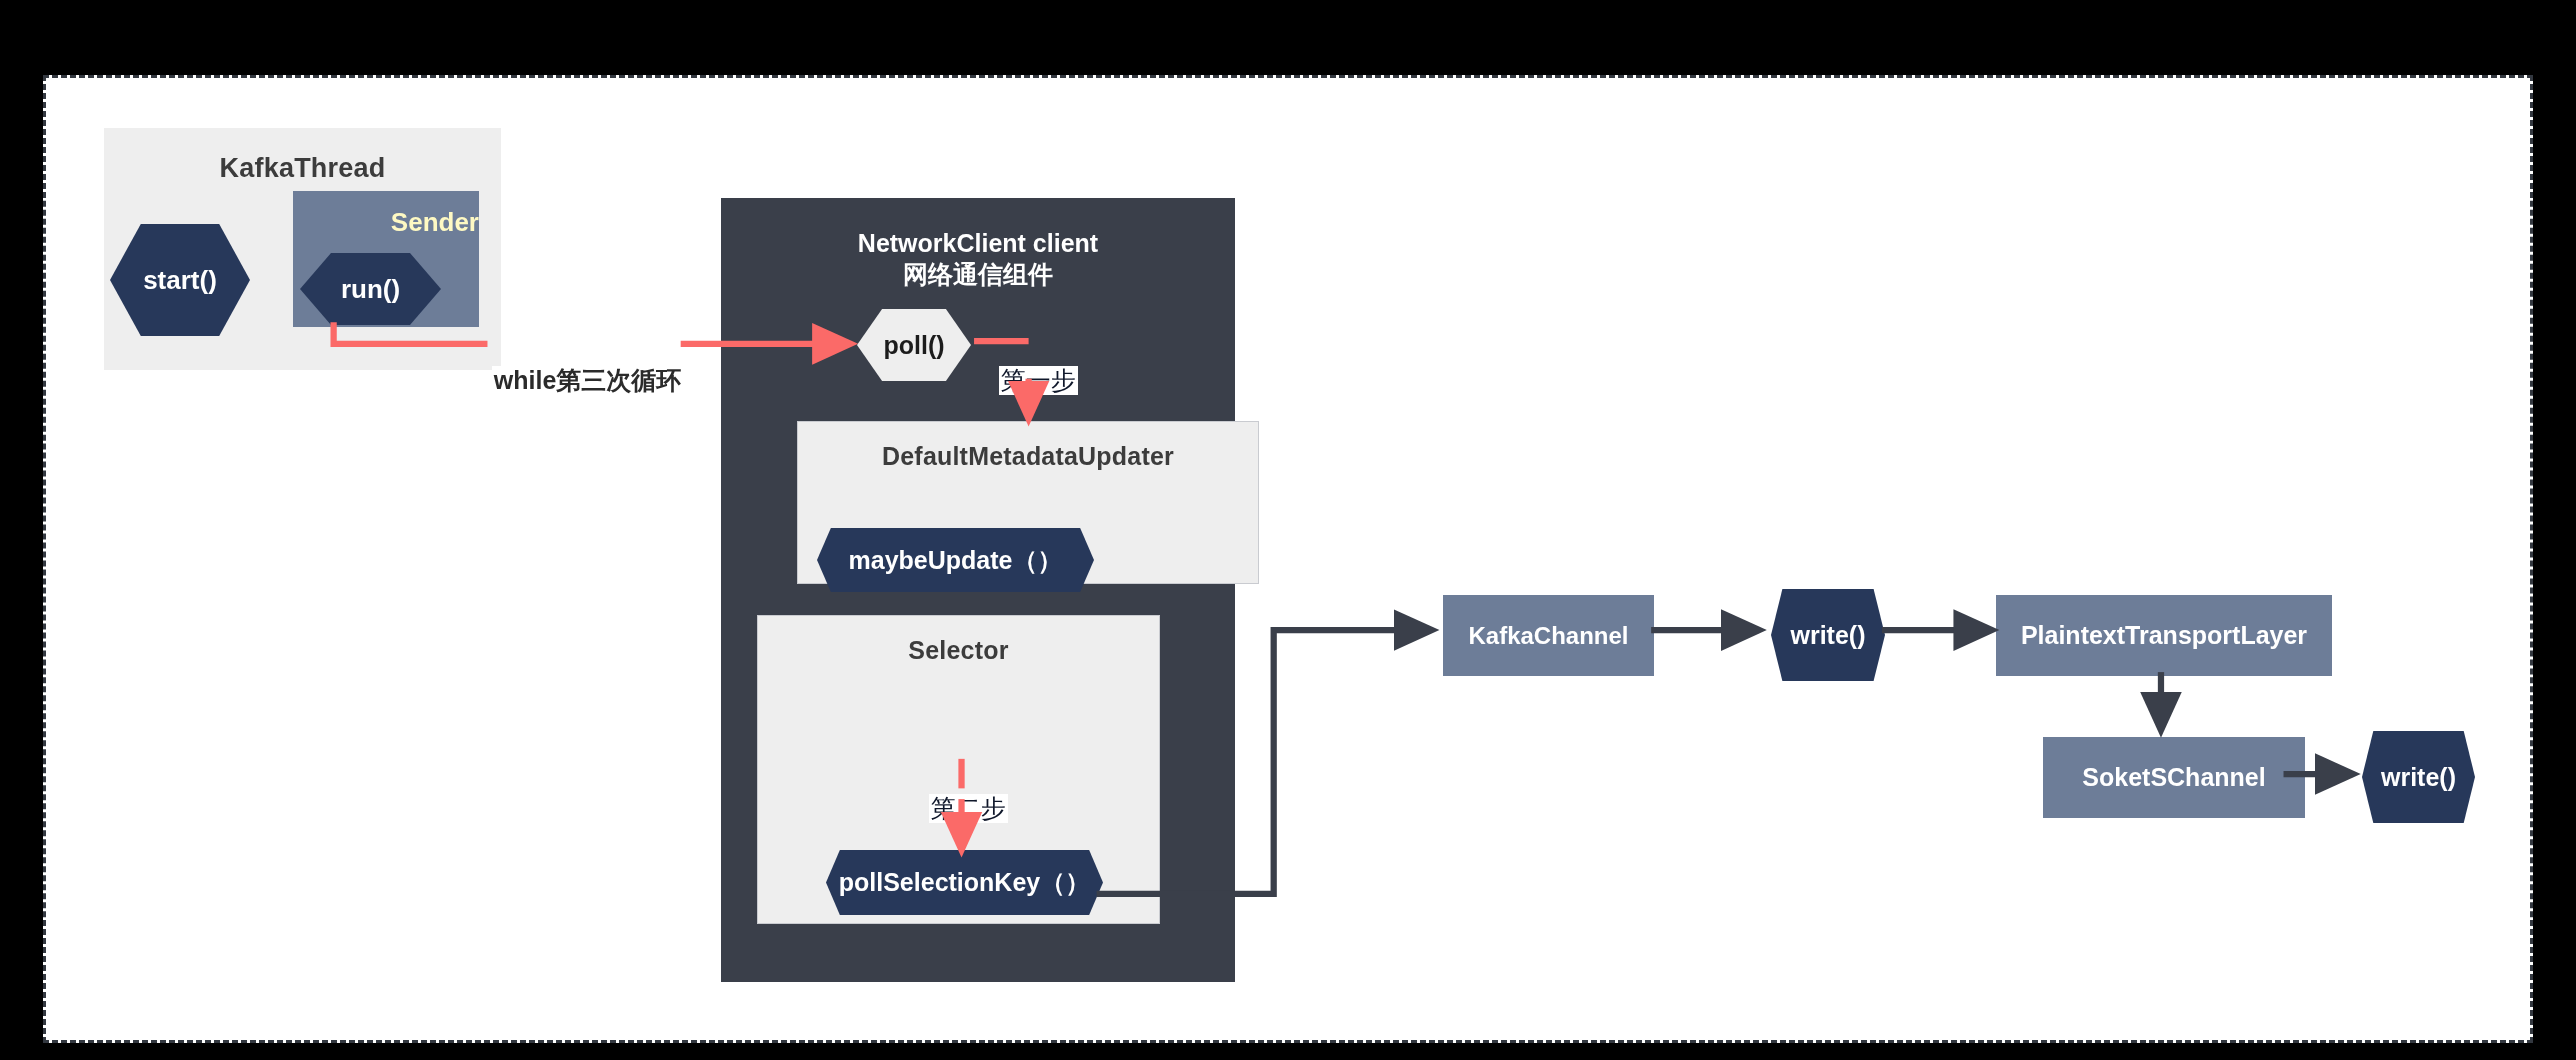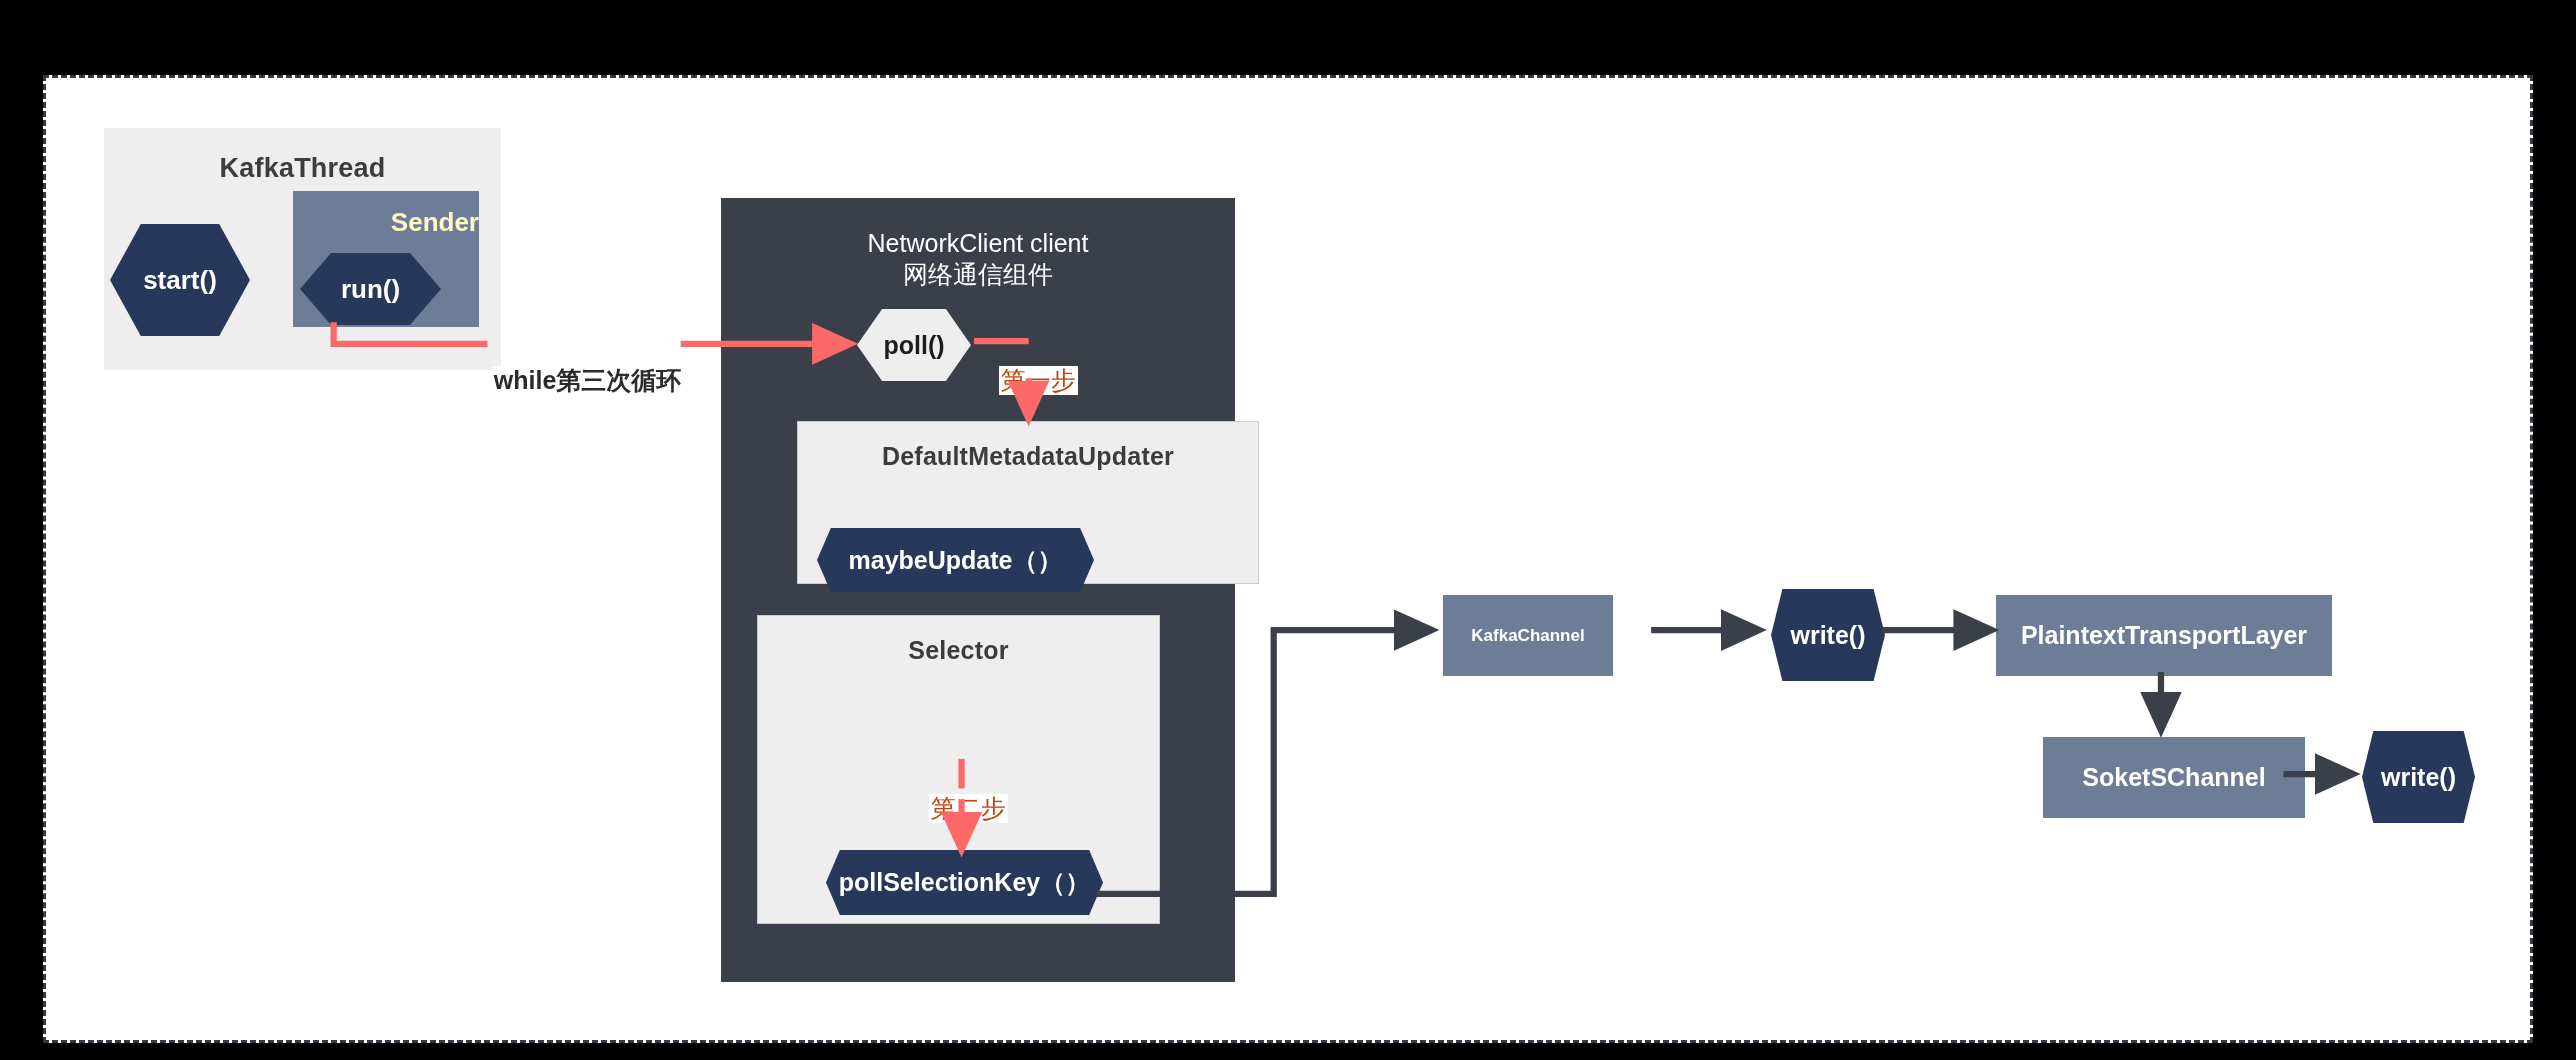--- a/index.html
+++ b/index.html
@@ -46,21 +46,21 @@
     position: absolute;
     background: #3a3f4a;
     box-sizing: border-box;
   }
   .darkbox-title {
     position: absolute;
     left: 0;
     width: 100%;
     text-align: center;
     color: #ffffff;
-    font-weight: normal;
+    font-weight: bold;
     line-height: 1.25;
   }
   .slate {
     position: absolute;
     background: #6d7d98;
     box-sizing: border-box;
     display: flex;
     align-items: center;
     justify-content: center;
     color: #ffffff;
@@ -102,21 +102,21 @@
     clip-path: polygon(5% 0%, 95% 0%, 100% 50%, 95% 100%, 5% 100%, 0% 50%);
   }
   .hex.tall {
     -webkit-clip-path: polygon(22% 0%, 78% 0%, 100% 50%, 78% 100%, 22% 100%, 0% 50%);
     clip-path: polygon(22% 0%, 78% 0%, 100% 50%, 78% 100%, 22% 100%, 0% 50%);
   }
   
   .edge-label {
     position: absolute;
     background: #ffffff;
-    color: #c2410c;
+    color: #0f172a;
     white-space: nowrap;
     line-height: 1.1;
     padding: 0.9px 1.8px;
   }
   .edge-label.bold {
     font-weight: bold;
     color: #2b2b2b;
   }
   svg.wires {
     position: absolute;
@@ -171,21 +171,21 @@
 
     <div class="grp" style="left:711px; top:537px; width:403px; height:309px; border:1.8px solid #c9cbd0;">
       <div class="grp-title" style="top:19.7px; font-size:25px;">Selector</div>
     </div>
 
 
     <div class="hex wide" style="left:780px; top:772px; width:277px; height:65px; font-size:25px;">
       <span>pollSelectionKey（）</span>
     </div>
 
-    <div class="slate" style="left:1397px; top:517px; width:170px; height:81px; font-size:17px;">
+    <div class="slate" style="left:1397px; top:517px; width:211px; height:81px; font-size:24px;">
       <span>KafkaChannel</span>
     </div>
 
     <div class="hex" style="left:1725px; top:511px; width:114px; height:92px; font-size:25px;">
       <span>write()</span>
     </div>
 
     <div class="slate" style="left:1950px; top:517px; width:336px; height:81px; font-size:25px;">
       <span>PlaintextTransportLayer</span>
     </div>

